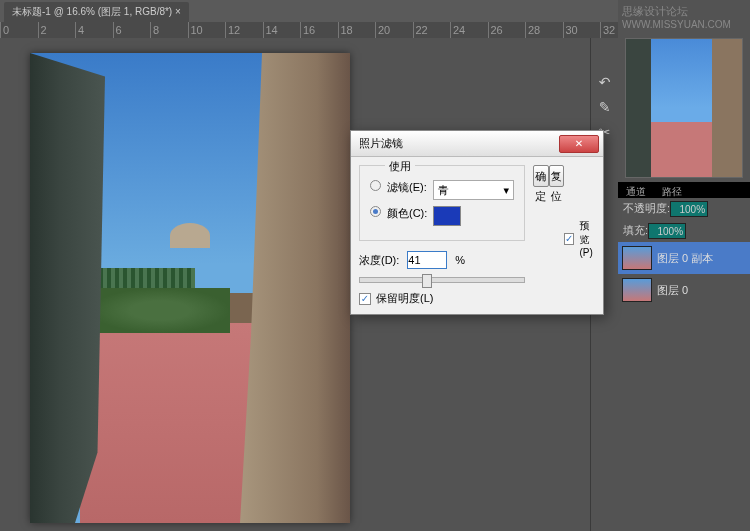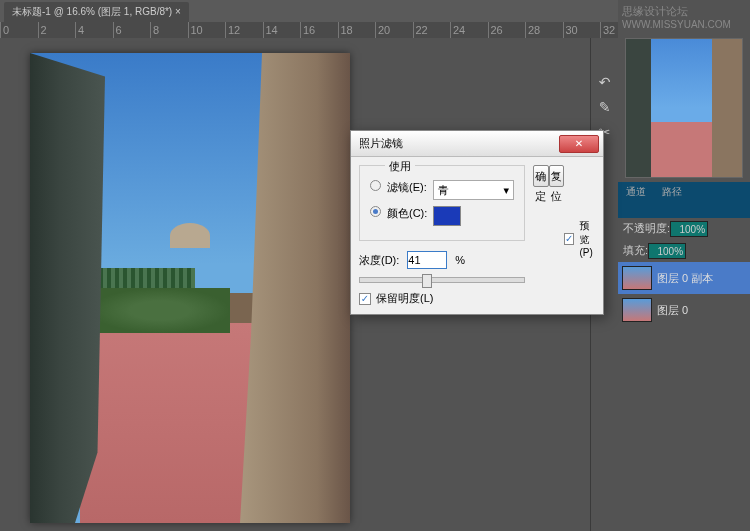--- a/index.html
+++ b/index.html
@@ -19,21 +19,21 @@
 .awning{position:absolute;bottom:230px;left:45px;width:120px;height:25px;background:repeating-linear-gradient(90deg,#2a5530 0,#2a5530 4px,#4a7550 4px,#4a7550 8px)}
 .dome{position:absolute;bottom:275px;left:140px;width:40px;height:25px;background:#b8a890;border-radius:50% 50% 0 0}
 .tool-strip{width:28px;background:#535353;border-left:1px solid #3a3a3a;padding-top:30px}
 .tool-strip div{width:22px;height:22px;margin:3px auto;color:#ccc;text-align:center;line-height:22px;font-size:14px}
 .right-panel{width:132px;background:#535353;position:absolute;right:0;top:0;height:100%}
 .watermark{color:#888;font-size:10px;padding:4px}
 .nav-thumb{width:118px;height:140px;margin:4px auto;border:1px solid #666;background:linear-gradient(180deg,#4a8bd8 0%,#6aabe8 50%);position:relative;overflow:hidden}
 .nav-thumb .nl{position:absolute;left:0;top:0;width:25px;height:100%;background:#3a4540}
 .nav-thumb .nr{position:absolute;right:0;top:0;width:30px;height:100%;background:#8a7560}
 .nav-thumb .nb{position:absolute;bottom:0;left:20px;right:25px;height:55px;background:#c67878}
-.panel-tabs{display:flex;background:#0c4a6e;height:36px;margin-top:1px}
+.panel-tabs{display:flex;background:#000000;height:16px;margin-top:1px}
 .panel-tabs span{padding:3px 8px;color:#aaa;font-size:10px}
 .panel-row{display:flex;align-items:flex-start;padding:3px 5px;color:#ccc;font-size:10px;gap:0}
 .panel-row input{width:38px;height:16px;background:#0f766e;border:1px solid #222;color:#ccc;font-size:10px;text-align:right;padding-right:2px}
 .layer-row{display:flex;align-items:center;padding:4px;gap:5px;color:#ddd;font-size:10px}
 .layer-row.sel{background:#4a7bc8}
 .layer-thumb{width:30px;height:24px;background:linear-gradient(180deg,#5a9bd8,#c67878);border:1px solid #222}
 .dialog{position:absolute;left:350px;top:130px;width:254px;background:#f0f0f0;border:1px solid #888;box-shadow:3px 3px 12px rgba(0,0,0,0.4)}
 .dlg-title{background:linear-gradient(180deg,#fff,#e0e0e0);height:26px;display:flex;align-items:center;justify-content:space-between;padding:0 4px 0 8px;border-bottom:1px solid #bbb}
 .dlg-close{width:40px;height:18px;background:linear-gradient(180deg,#e88,#c44);border:1px solid #a33;border-radius:2px;color:#fff;text-align:center;line-height:15px;font-size:10px}
 .dlg-body{display:flex;padding:8px;gap:8px}

